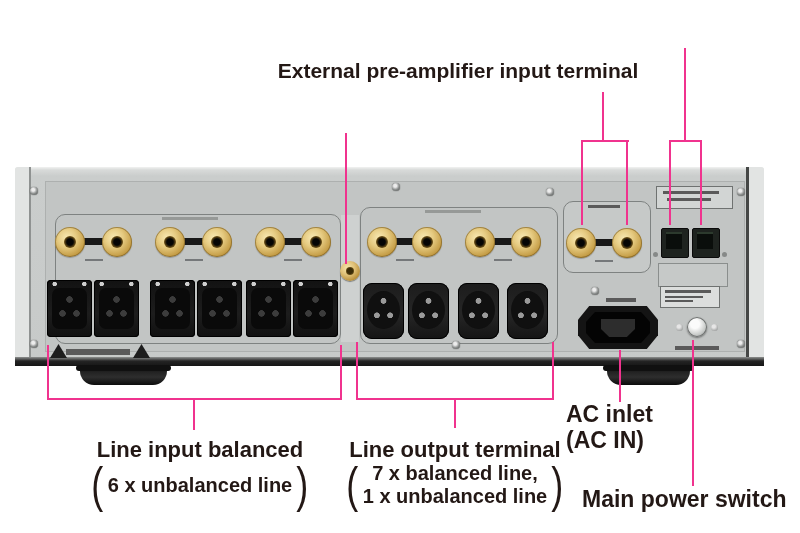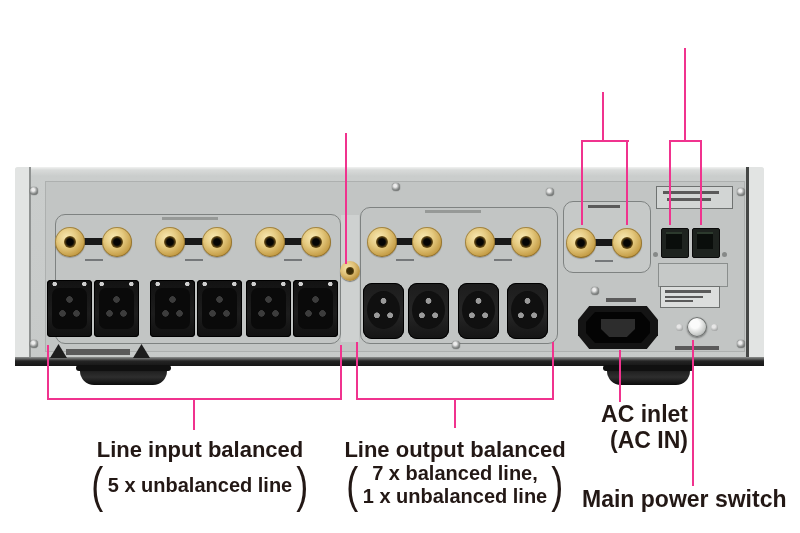--- a/index.html
+++ b/index.html
@@ -4,21 +4,21 @@
 <style>
   html,body{margin:0;padding:0;background:#fff;}
   #stage{position:relative;width:800px;height:533px;background:#ffffff;overflow:hidden;
          font-family:"Liberation Sans",sans-serif;--ink:#231815;--pink:#f0338e;}
 
   
   .lbl{position:absolute;color:var(--ink);font-weight:bold;line-height:1.1;}
   #lbl-remote{left:490px;top:16px;width:276px;font-size:23px;text-align:right;}
   #lbl-preamp{left:258px;top:59px;width:400px;font-size:21px;text-align:center;}
   #lbl-ground{left:224px;top:102px;width:230px;font-size:21px;text-align:left;}
-  #lbl-ac{left:566px;top:402px;width:122px;font-size:23px;text-align:right;line-height:1.12;}
+  #lbl-ac{left:566px;top:402px;width:122px;font-size:23px;text-align:left;line-height:1.12;}
   #lbl-power{left:582px;top:487px;width:218px;font-size:23px;}
 
   .caption-block{position:absolute;color:var(--ink);font-weight:bold;text-align:center;}
   #cap-input{left:58px;top:438px;width:284px;}
   #cap-output{left:330px;top:438px;width:250px;}
   .caption-title{font-size:22px;line-height:1.05;}
   .paren-row{display:flex;align-items:center;justify-content:center;margin-top:1px;}
   .paren{font-size:50px;font-weight:400;line-height:46px;transform:scaleX(.72);color:var(--ink);}
   .paren-lines{font-size:20px;line-height:23px;padding:0 2px;}
 
@@ -115,20 +115,21 @@
   .foot::before{content:'';position:absolute;left:-4px;right:-4px;top:0;height:6px;background:#101010;border-radius:3px;}
 
   
   .ann{position:absolute;background:var(--pink);}
 </style>
 </head>
 <body>
 
 <div id="stage" style="--pink: #f0338e; --ink: #231815;">
 
+  <div class="lbl" id="lbl-preamp">External pre-amplifier input terminal</div>
 
   <div id="device">
     <div id="cap-left"></div>
     <div id="cap-right"></div>
     <div id="device-bottom-edge"></div>
   </div>
   <div id="inner-panel"></div>
 
   <div class="section-box" id="sec-input"></div>
   <div class="section-box" id="sec-output"></div>
@@ -162,27 +163,27 @@
   <div class="dot" style="left:722px;top:252px;"></div>
 
   <div class="foot" style="left:80px;width:87px;"></div>
   <div class="foot" style="left:607px;width:83px;"></div>
 
   <div class="caption-block" id="cap-input">
     <div class="caption-title">Line input balanced</div>
     <div class="paren-row">
       <span class="paren">(</span>
       <div class="paren-lines">
-        <div>5 x unbalanced line</div>
+        <div>6 x unbalanced line</div>
       </div>
       <span class="paren">)</span>
     </div>
   </div>
   <div class="caption-block" id="cap-output">
-    <div class="caption-title">Line output balanced</div>
+    <div class="caption-title">Line output terminal</div>
     <div class="paren-row">
       <span class="paren">(</span>
       <div class="paren-lines">
         <div>7 x balanced line,</div>
         <div>1 x unbalanced line</div>
       </div>
       <span class="paren">)</span>
     </div>
   </div>
 

